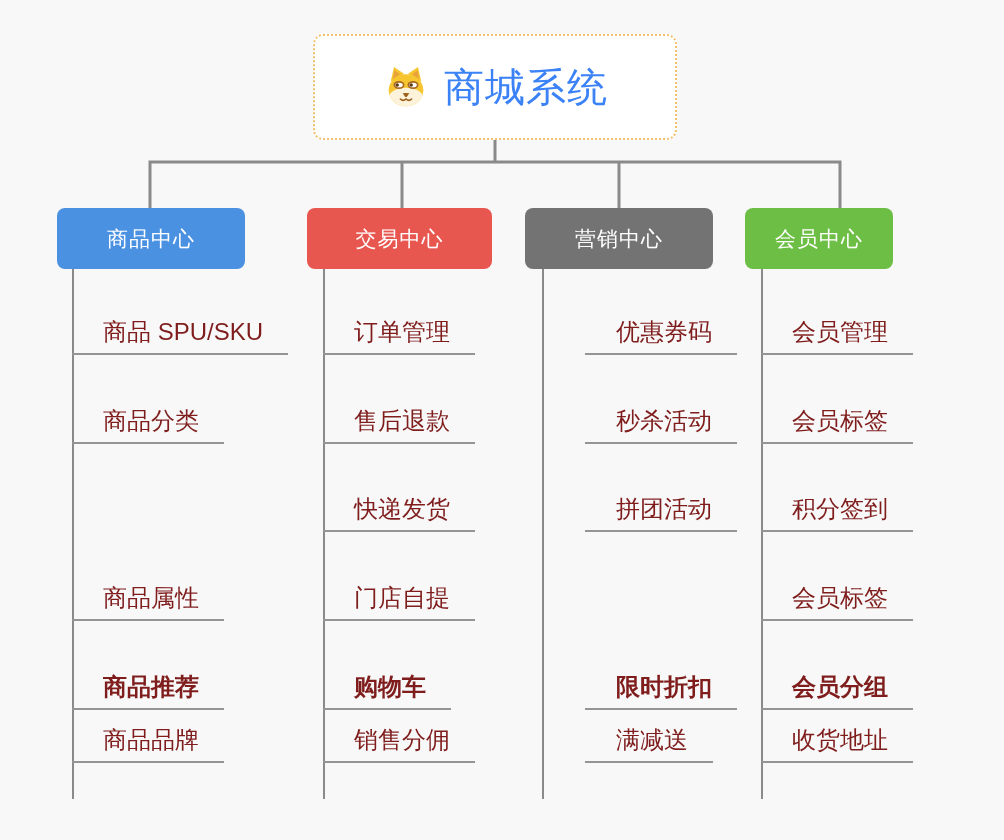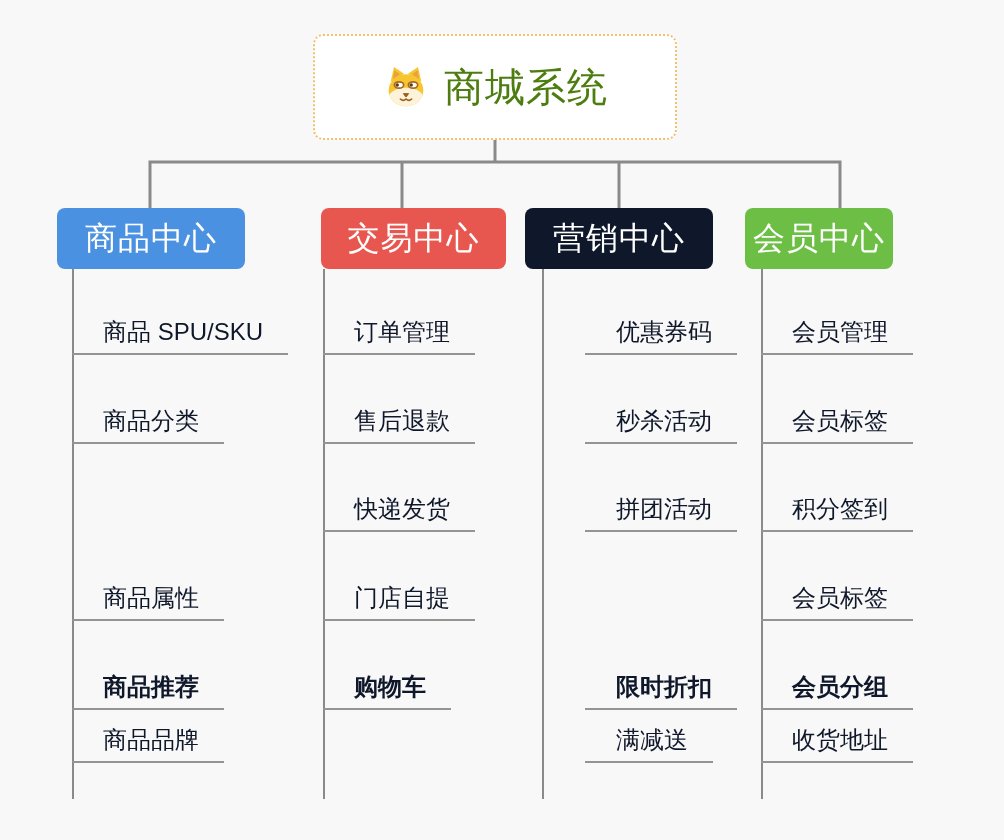--- a/index.html
+++ b/index.html
@@ -28,47 +28,47 @@
     border:2px dotted #f2c06a;
     border-radius:10px;
     display:flex;
     align-items:center;
     justify-content:center;
     gap:14px;
     z-index:3;
   }
   .root-title{
     font-size:40px;
-    color:#4d7c0f;
+    color:#3b82f6;
     letter-spacing:1px;
     white-space:nowrap;
   }
   .branch-node{
     position:absolute;
     top:208px;
     height:61px;
     border-radius:8px;
     display:flex;
     align-items:center;
     justify-content:center;
     color:#ffffff;
-    font-size:32px;
+    font-size:21px;
     letter-spacing:1px;
     z-index:3;
     white-space:nowrap;
   }
   .branch-node.b0{left:57px;width:188px;}
-  .branch-node.b1{left:321px;width:185px;}
+  .branch-node.b1{left:307px;width:185px;}
   .branch-node.b2{left:525px;width:188px;}
   .branch-node.b3{left:745px;width:148px;}
   .leaf{
     position:absolute;
     font-size:24px;
     line-height:30px;
-    color:#0f172a;
+    color:#7f1d1d;
     padding:0 25px 6px 31px;
     border-bottom:2px solid #949494;
     white-space:nowrap;
     z-index:2;
   }
   .c0{left:72px;}
   .c1{left:323px;}
   .c2{left:542px;margin-left:43px;}
   .c3{left:761px;}
   .r0{top:317px;}
@@ -110,34 +110,35 @@
         <circle cx="43.8" cy="33" r="2.6" fill="#5d3a12"></circle>
         <path d="M31 45.5 Q36 44.3 41 45.5 L37.4 50.6 Q36 51.8 34.6 50.6 Z" fill="#9c5f1e"></path>
         <path d="M27.5 54 q4.3 4.2 8.5 0 q4.3 4.2 8.5 0" stroke="#9c5f1e" stroke-width="2.3" fill="none" stroke-linecap="round"></path>
       </svg>
     </span>
     <span class="root-title">商城系统</span>
   </div>
 
   <div class="branch-node b0" style="background: rgb(75, 145, 226);">商品中心</div>
   <div class="branch-node b1" style="background: rgb(232, 87, 79);">交易中心</div>
-  <div class="branch-node b2" style="background: #0f172a;">营销中心</div>
+  <div class="branch-node b2" style="background: #737373;">营销中心</div>
   <div class="branch-node b3" style="background: rgb(108, 190, 69);">会员中心</div>
 
   <div class="leaf c0 r0">商品 SPU/SKU</div>
   <div class="leaf c0 r1">商品分类</div>
   <div class="leaf c0 r3">商品属性</div>
   <div class="leaf c0 r4">商品推荐</div>
   <div class="leaf c0 r5">商品品牌</div>
 
   <div class="leaf c1 r0">订单管理</div>
   <div class="leaf c1 r1">售后退款</div>
   <div class="leaf c1 r2">快递发货</div>
   <div class="leaf c1 r3">门店自提</div>
   <div class="leaf c1 r4">购物车</div>
+  <div class="leaf c1 r5">销售分佣</div>
 
   <div class="leaf c2 r0">优惠券码</div>
   <div class="leaf c2 r1">秒杀活动</div>
   <div class="leaf c2 r2">拼团活动</div>
   <div class="leaf c2 r4">限时折扣</div>
   <div class="leaf c2 r5">满减送</div>
 
   <div class="leaf c3 r0">会员管理</div>
   <div class="leaf c3 r1">会员标签</div>
   <div class="leaf c3 r2">积分签到</div>

